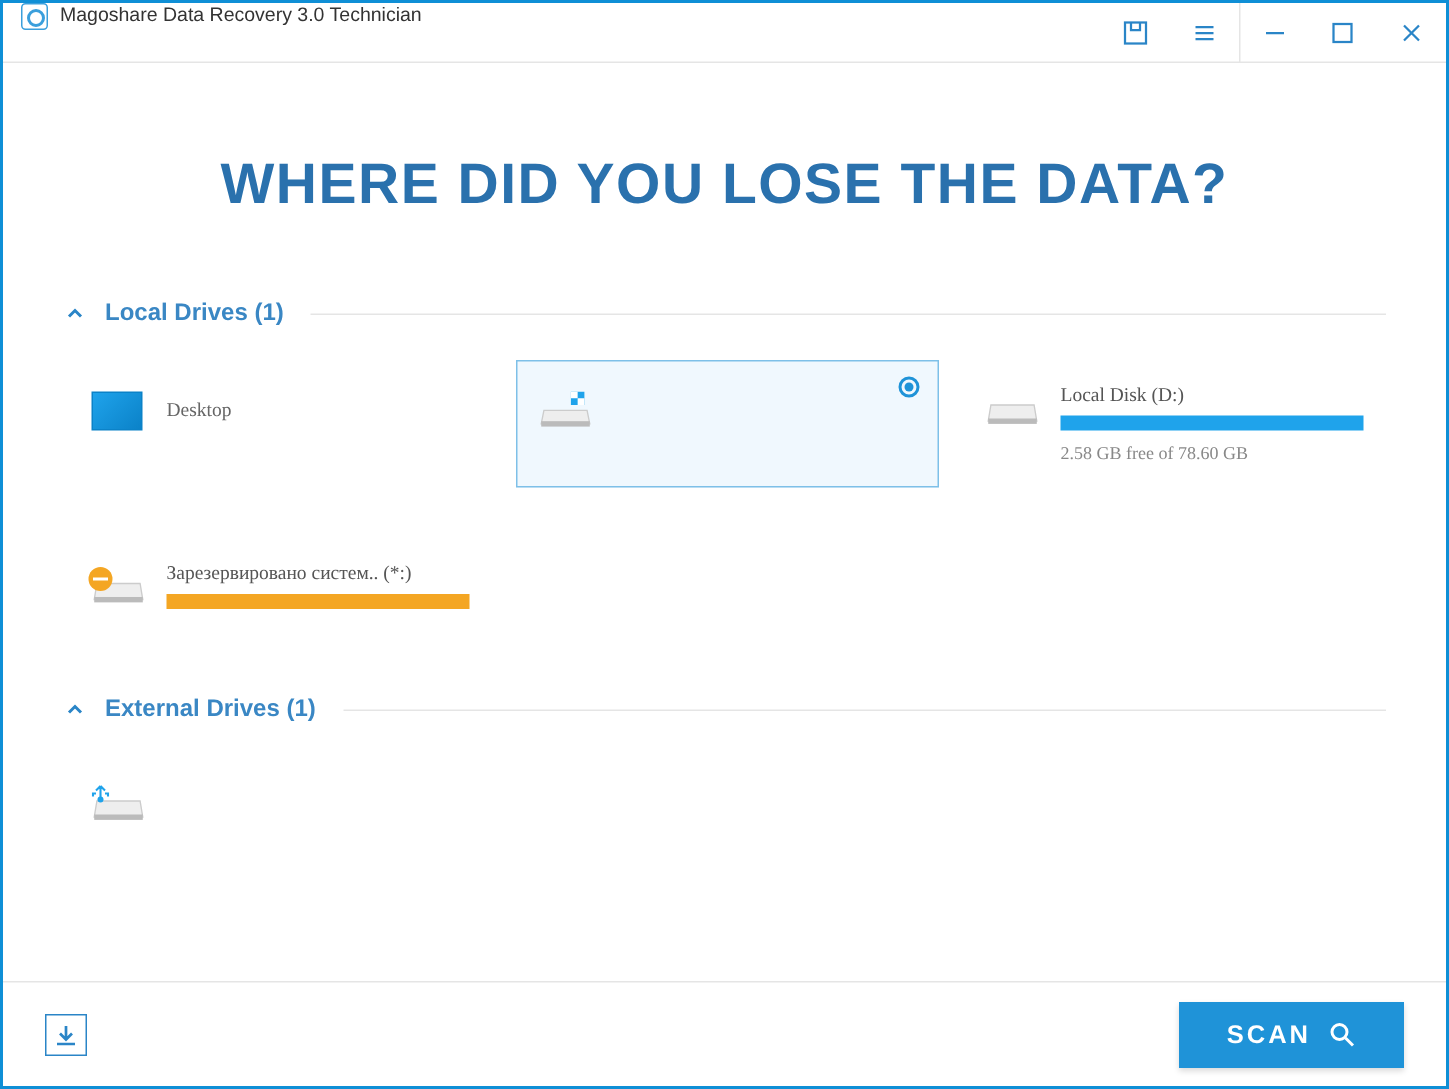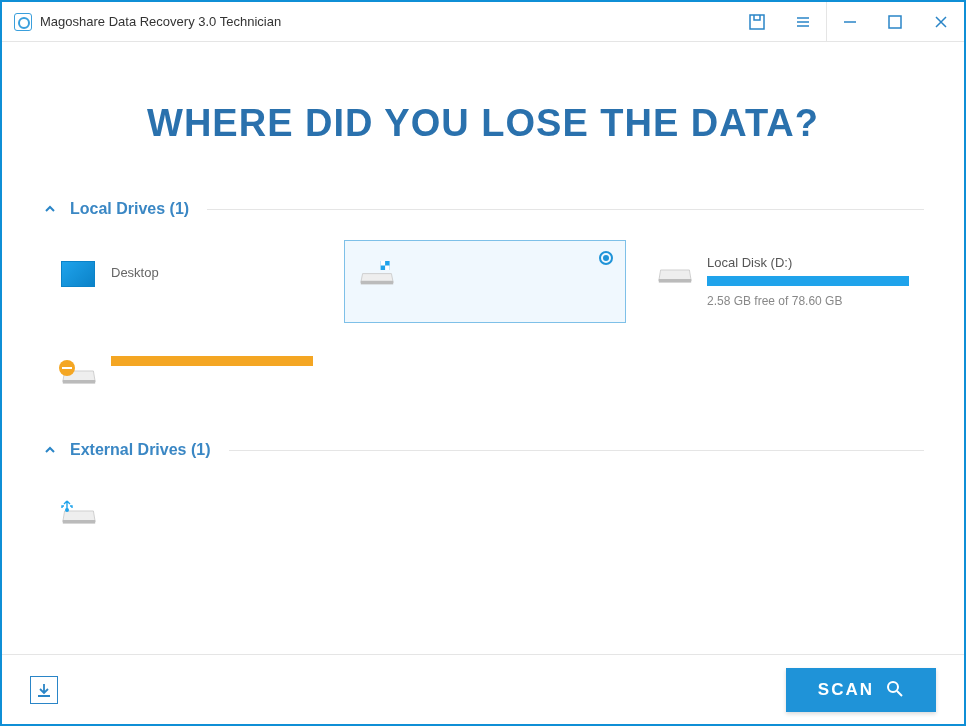--- a/index.html
+++ b/index.html
@@ -10,21 +10,21 @@
     height: 726px;
     border: 2px solid #0f8fd6;
     display: flex;
     flex-direction: column;
     overflow: hidden;
   }
   
   .titlebar {
     height: 40px;
     display: flex;
-    align-items: center;
+    align-items: flex-start;
     border-bottom: 1px solid #e5e5e5;
     padding: 0 0 0 12px;
     font-size: 13px;
     color: #333;
   }
   .app-logo {
     width: 18px;
     height: 18px;
     border: 1px solid #3a9fdc;
     border-radius: 3px;
@@ -85,23 +85,24 @@
   }
   .section-line {
     flex: 1;
     height: 1px;
     background: #e5e5e5;
   }
 
   .drive-grid {
     display: grid;
     grid-template-columns: repeat(3, 1fr);
-    gap: 18px 16px;
+    gap: 34px 16px;
     margin-bottom: 35px;
     padding-left: 4px;
+    font-family: Liberation Serif, serif;
   }
 
   .drive-item {
     display: flex;
     align-items: flex-start;
     padding: 14px 14px;
     border: 1px solid transparent;
     cursor: pointer;
     position: relative;
   }
@@ -190,20 +191,21 @@
   .scan-btn {
     background: #1f93d8;
     color: #fff;
     font-size: 17px;
     font-weight: 600;
     letter-spacing: 2px;
     padding: 12px 32px;
     border: none;
     cursor: pointer;
     display: flex;
+    align-items: center;
     gap: 12px;
     box-shadow: 0 2px 4px rgba(0,0,0,0.15);
   }
   .scan-btn svg { stroke: #fff; fill: none; stroke-width: 2; }
 </style>
 </head>
 <body>
 
 <div class="titlebar">
   <div class="app-logo"></div>
@@ -296,20 +298,21 @@
       <div class="drive-icon" style="position:relative">
         <svg class="disk-svg" viewBox="0 0 40 28">
           <path d="M4 10 L36 10 L38 22 L2 22 Z" fill="#eee" stroke="#ccc"></path>
           <rect x="2" y="20" width="36" height="4" fill="#bbb"></rect>
         </svg>
         <div style="position:absolute;top:-2px;left:-2px;width:16px;height:16px;background:#f4a623;border-radius:50%;">
           <div style="position:absolute;top:7px;left:3px;width:10px;height:2px;background:#fff"></div>
         </div>
       </div>
       <div class="drive-info">
+        <div class="drive-name">Зарезервировано систем.. (*:)</div>
         <div class="drive-bar">
           <div class="drive-bar-fill orange" style="width:100%"></div>
         </div>
       </div>
     </div>
 
   </div>
 
   <div class="section-header">
     <span class="chev">

